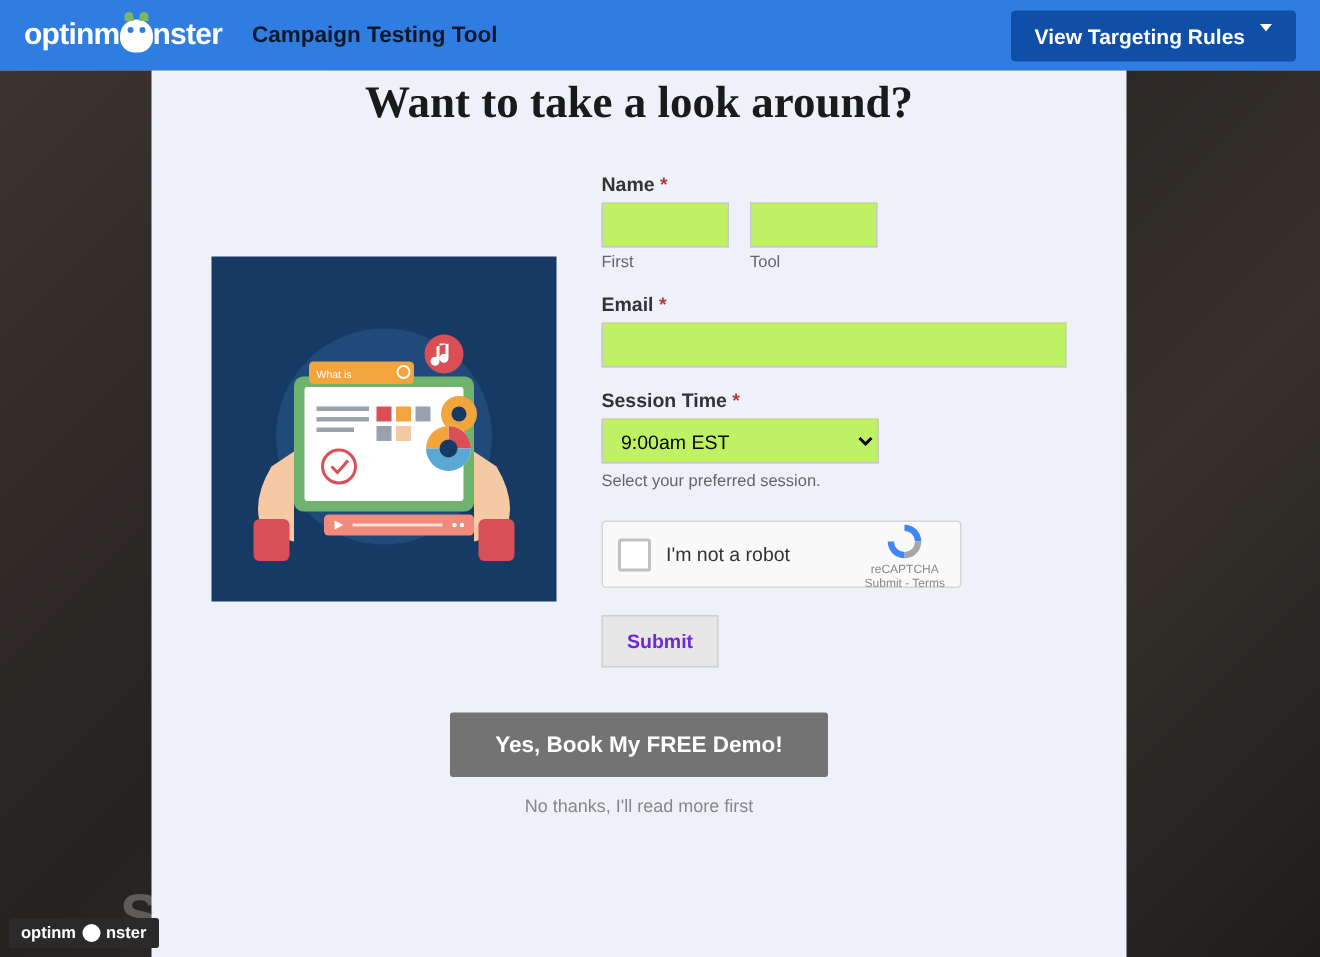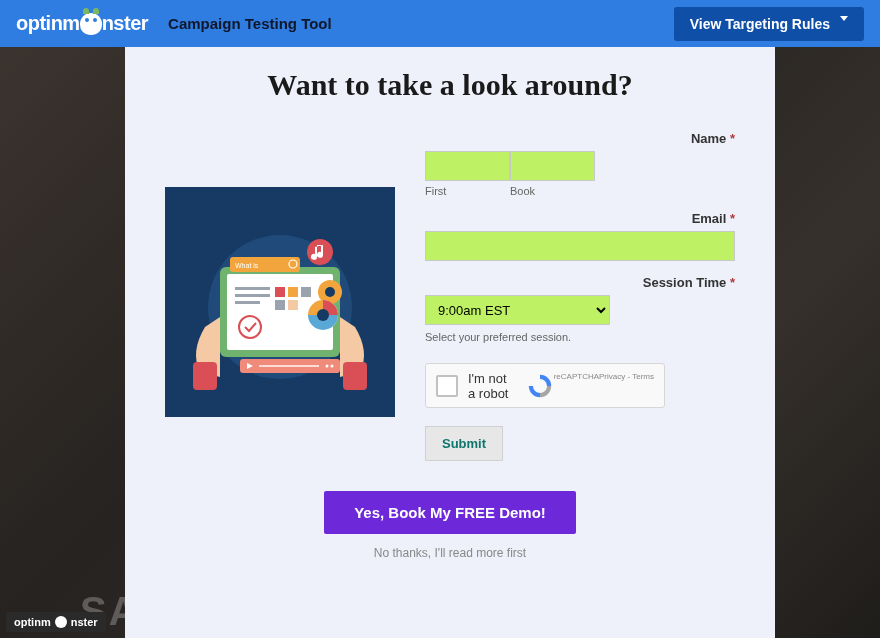--- a/index.html
+++ b/index.html
@@ -77,25 +77,25 @@
     }
     .page-bg {
       position: absolute;
       top: 47px; left: 0; right: 0; bottom: 0;
       background: linear-gradient(0deg, rgba(20,20,20,0.55), rgba(20,20,20,0.55)),
         linear-gradient(135deg, #6b5a4f, #3b342e 40%, #5f5349 70%, #2c2823);
     }
     .modal {
       position: absolute;
       top: 47px;
-      left: 125px;
+      left: 101px;
       width: 650px;
       height: 591px;
       background: #eef0fa;
-      padding: 20px 40px 20px;
+      padding: 4px 40px 20px;
     }
     .modal-title {
       font-family: Georgia, "Times New Roman", serif;
       font-size: 30px;
       text-align: center;
       color: #1a1a1a;
       line-height: 1.2;
       margin: 0 0 28px 0;
       padding: 0 30px;
       font-weight: bold;
@@ -107,23 +107,23 @@
     }
     .modal-left { flex: 0 0 230px; padding-top: 56px; }
     .illus {
       width: 230px; height: 230px;
       background: #163a64;
       display: flex; align-items: center; justify-content: center;
       position: relative;
     }
     .modal-right { flex: 1; }
     .field { margin-bottom: 14px; }
-    .label { font-size: 13px; font-weight: 600; color: #333; margin-bottom: 5px; display: block; text-align: right; }
+    .label { font-size: 13px; font-weight: 600; color: #333; margin-bottom: 5px; display: block; }
     .req { color: #b33a3a; }
-    .name-row { display: flex; }
+    .name-row { display: flex; gap: 14px; }
     .name-col { flex: 0 0 85px; }
     .sub-label { font-size: 11px; color: #666; margin-top: 4px; display: block; }
     input[type="text"], select {
       width: 100%;
       height: 30px;
       border: 1px solid #c9c9c9;
       background: #bef264;
       padding: 0 8px;
       font-size: 13px;
     }
@@ -142,36 +142,36 @@
       position: relative;
     }
     .recaptcha-check {
       width: 22px; height: 22px;
       border: 2px solid #c1c1c1;
       border-radius: 2px;
       background: #fff;
     }
     .recaptcha-label { font-size: 13px; color: #333; flex: 1; }
     .recaptcha-badge {
-      display: flex; flex-direction: row; 
+      display: flex; flex-direction: column; align-items: center;
       font-size: 8px; color: #888;
     }
     .recaptcha-badge svg { width: 28px; height: 28px; }
     .submit-btn {
       background: #e7e7e7;
       border: 1px solid #d0d0d0;
-      color: #0f766e;
+      color: #6d28d9;
       font-size: 13px;
       font-weight: 600;
       padding: 9px 16px;
       cursor: pointer;
     }
     .cta-row { text-align: center; margin-top: 30px; }
     .primary-cta {
-      background: #6d28d9;
+      background: #737373;
       color: #fff;
       border: none;
       font-size: 15px;
       font-weight: 600;
       padding: 13px 30px;
       border-radius: 2px;
       cursor: pointer;
     }
     .secondary-link {
       display: block;
@@ -292,21 +292,21 @@
           <span>Name</span>
           <span class="req">*</span>
         </label>
         <div class="name-row">
           <div class="name-col">
             <input type="text" style="">
             <span class="sub-label">First</span>
           </div>
           <div class="name-col">
             <input type="text" style="">
-            <span class="sub-label">Book</span>
+            <span class="sub-label">Tool</span>
           </div>
         </div>
       </div>
 
       <div class="field">
         <label class="label">
           <span>Email</span>
           <span class="req">*</span>
         </label>
         <input type="text" class="email-input" style="">
@@ -326,21 +326,21 @@
       <div class="recaptcha">
         <div class="recaptcha-check"></div>
         <div class="recaptcha-label">I'm not a robot</div>
         <div class="recaptcha-badge">
           <svg viewBox="0 0 40 40">
             <path d="M20 4 a16 16 0 0 1 16 16 h-6 a10 10 0 0 0 -10 -10 z" fill="#4285f4"></path>
             <path d="M36 20 a16 16 0 0 1 -16 16 v-6 a10 10 0 0 0 10 -10 z" fill="#a6a6a6"></path>
             <path d="M20 36 a16 16 0 0 1 -16 -16 h6 a10 10 0 0 0 10 10 z" fill="#4285f4"></path>
           </svg>
           <span>reCAPTCHA</span>
-          <span>Privacy - Terms</span>
+          <span>Submit - Terms</span>
         </div>
       </div>
 
       <button class="submit-btn">Submit</button>
 
     </div>
   </div>
 
   <div class="cta-row">
     <button class="primary-cta">Yes, Book My FREE Demo!</button>

